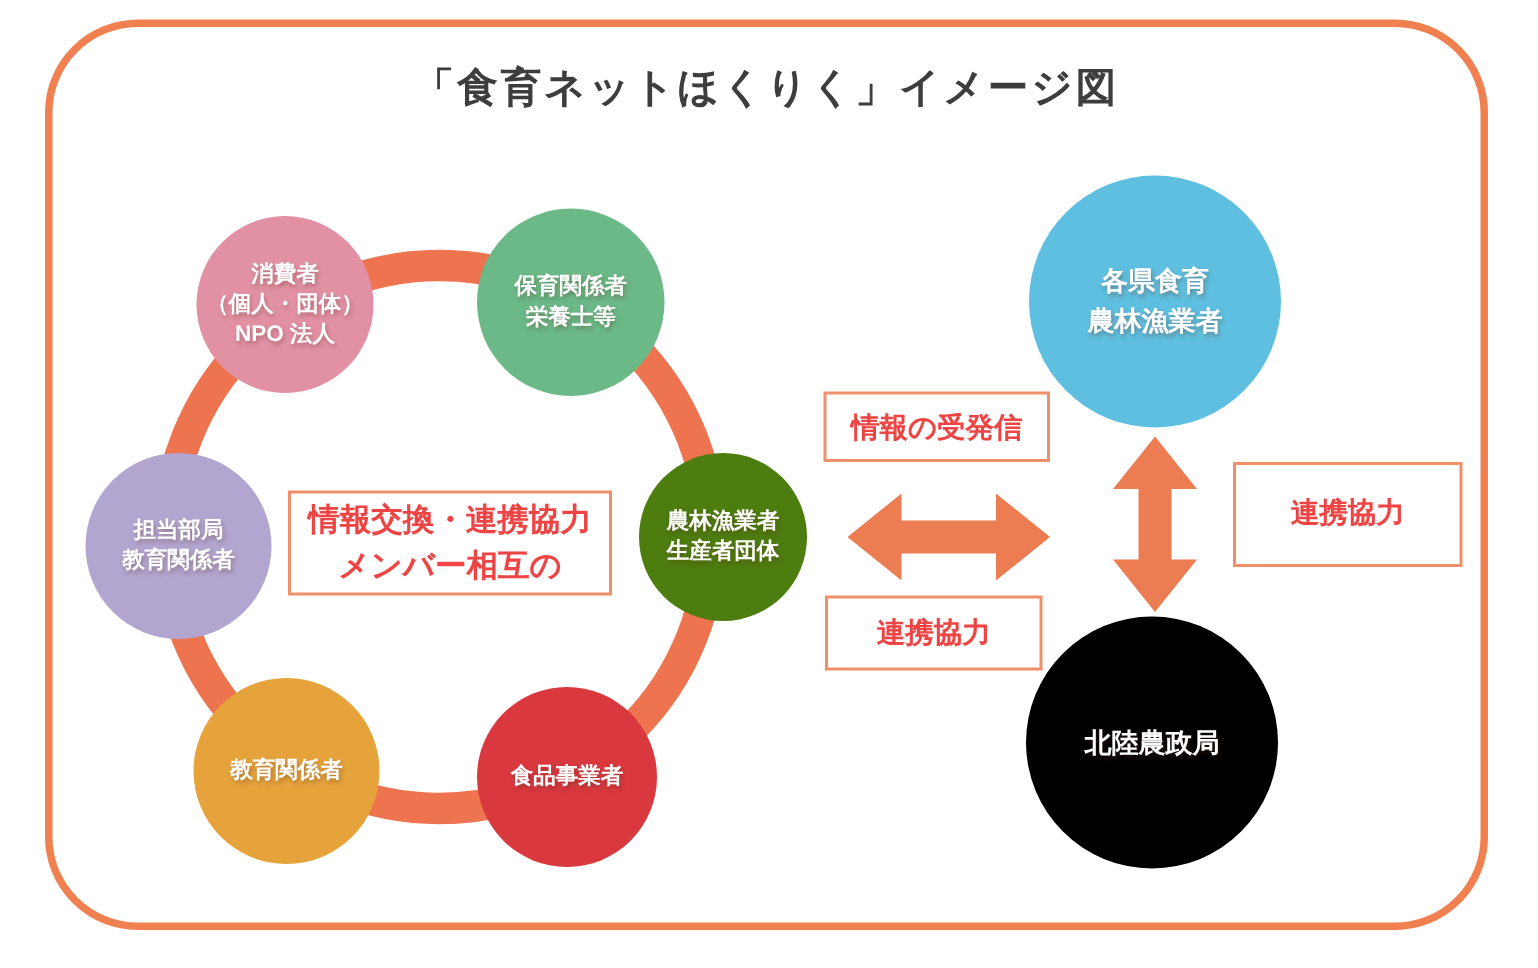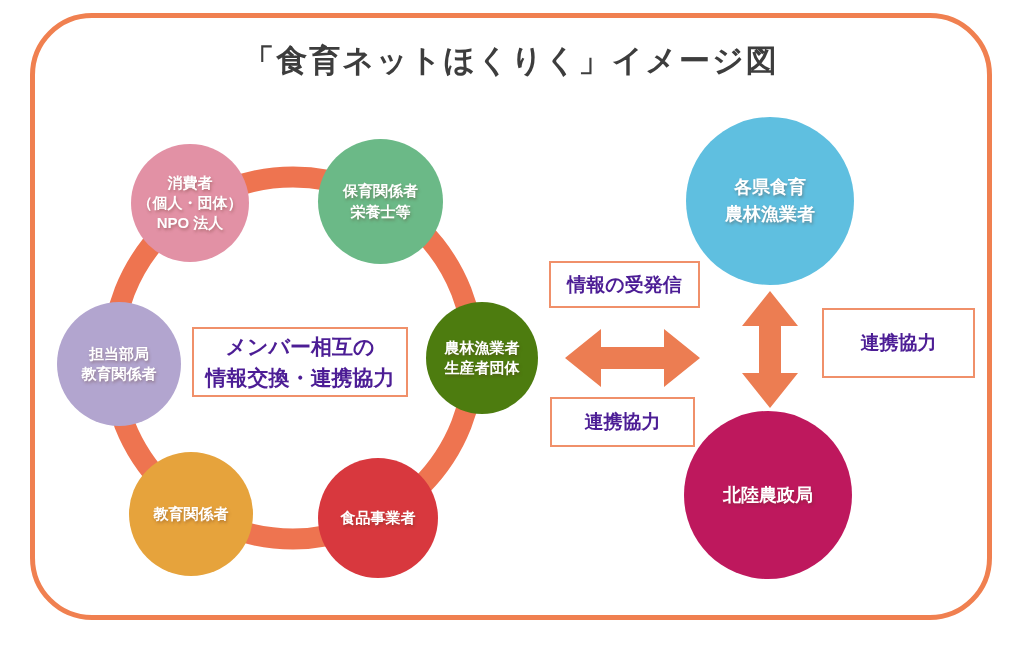--- a/index.html
+++ b/index.html
@@ -7,21 +7,21 @@
   body {
     font-family: "Liberation Sans", "DejaVu Sans", sans-serif;
     width: 1025px; height: 645px; position: relative; overflow: hidden;
   }
   .frame {
     position: absolute; left: 30px; top: 13px; width: 962px; height: 607px;
     border: 5px solid #f08050; border-radius: 62px; background: #ffffff;
   }
   .title {
     position: absolute; left: 30px; top: 40px; width: 962px;
-    text-align: center; font-size: 31px; font-weight: bold;
+    text-align: center; font-size: 27px; font-weight: bold;
     letter-spacing: 2px; color: #3d3d3d;
   }
   svg.ring-svg { position: absolute; left: 93px; top: 158px; width: 400px; height: 400px; }
   svg.arrow-svg { position: absolute; }
   .h-arrow { left: 565px; top: 328px; width: 135px; height: 60px; }
   .v-arrow { left: 741px; top: 291px; width: 58px; height: 117px; }
 
   .circle {
     position: absolute; border-radius: 50%;
     display: flex; flex-direction: column; align-items: center; justify-content: center;
@@ -36,21 +36,21 @@
   .m2 { left:  57px; top: 302px; width: 124px; height: 124px; }
   .m3 { left: 426px; top: 302px; width: 112px; height: 112px; }
   .m4 { left: 129px; top: 452px; width: 124px; height: 124px; }
   .m5 { left: 318px; top: 458px; width: 120px; height: 120px; }
   .a0 { left: 686px; top: 117px; width: 168px; height: 168px; }
   .a1 { left: 684px; top: 411px; width: 168px; height: 168px; }
 
   .label-box {
     position: absolute; background: #ffffff; border: 2px solid #f0906a;
     display: flex; flex-direction: column; align-items: center; justify-content: center;
-    font-weight: bold; color: #4c1d95; text-align: center;
+    font-weight: bold; color: #ef4444; text-align: center;
   }
   .center-box { left: 192px; top: 327px; width: 216px; height: 70px; font-size: 21px; line-height: 1.5; }
   .send-box   { left: 549px; top: 261px; width: 151px; height: 47px; font-size: 19px; }
   .coop-box   { left: 550px; top: 397px; width: 145px; height: 50px; font-size: 19px; }
   .share-box  { left: 822px; top: 308px; width: 153px; height: 70px; font-size: 19px; line-height: 1.55; }
   .line { display: block; }
   .line:empty { display: none; }
 </style>
 </head>
 <body>
@@ -86,22 +86,22 @@
 <div class="circle member m4" style="background-color: rgb(230, 163, 60);">
   <span class="line">教育関係者</span>
 
 </div>
 <div class="circle member m5" style="background-color: rgb(216, 56, 62);">
   <span class="line">食品事業者</span>
 
 </div>
 
 <div class="label-box center-box">
+  <span class="line">情報交換・連携協力</span>
   <span class="line">メンバー相互の</span>
-  <span class="line">情報交換・連携協力</span>
 </div>
 
 <svg class="arrow-svg h-arrow" viewBox="0 0 135 60">
   <polygon points="0,30 36,1 36,19 99,19 99,1 135,30 99,59 99,41 36,41 36,59" style="fill: rgb(236, 125, 82);"></polygon>
 </svg>
 
 <div class="label-box send-box">
   <span class="line">情報の受発信</span>
 </div>
 <div class="label-box coop-box">
@@ -112,16 +112,16 @@
 </div>
 
 <svg class="arrow-svg v-arrow" viewBox="0 0 58 117">
   <polygon points="29,0 57,35 40,35 40,82 57,82 29,117 1,82 18,82 18,35 1,35" style="fill: rgb(236, 125, 82);"></polygon>
 </svg>
 
 <div class="circle agency a0" style="background-color: rgb(95, 191, 224);">
   <span class="line">各県食育</span>
   <span class="line">農林漁業者</span>
 </div>
-<div class="circle agency a1" style="background-color: #be185d;">
+<div class="circle agency a1" style="background-color: #000000;">
   <span class="line">北陸農政局</span>
 
 </div>
 
 </body></html>

